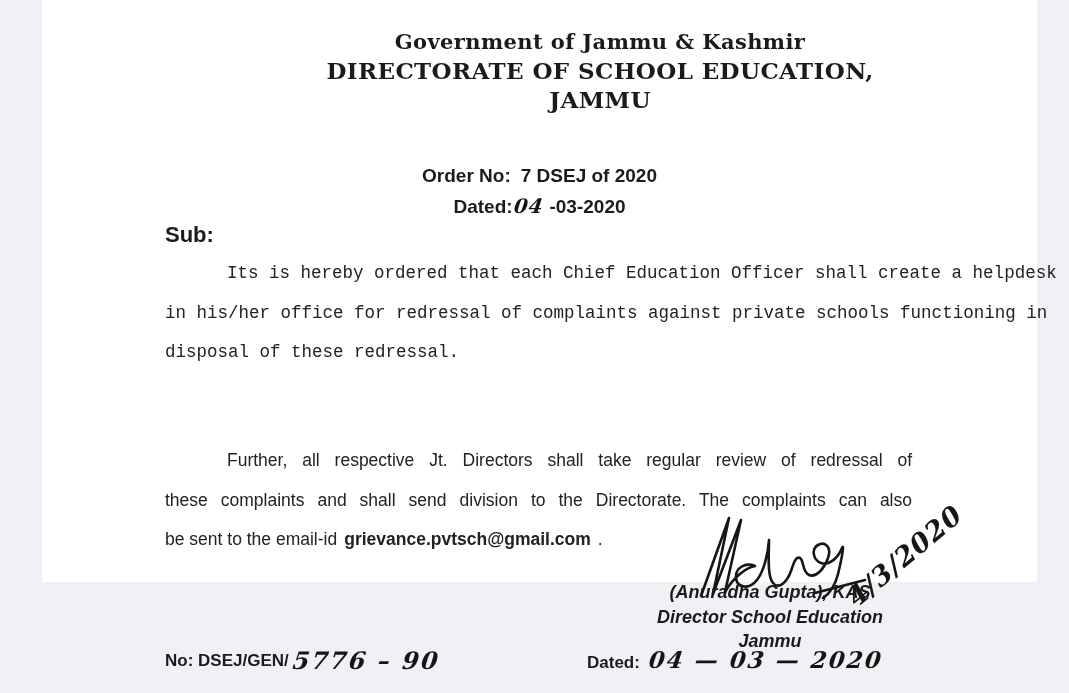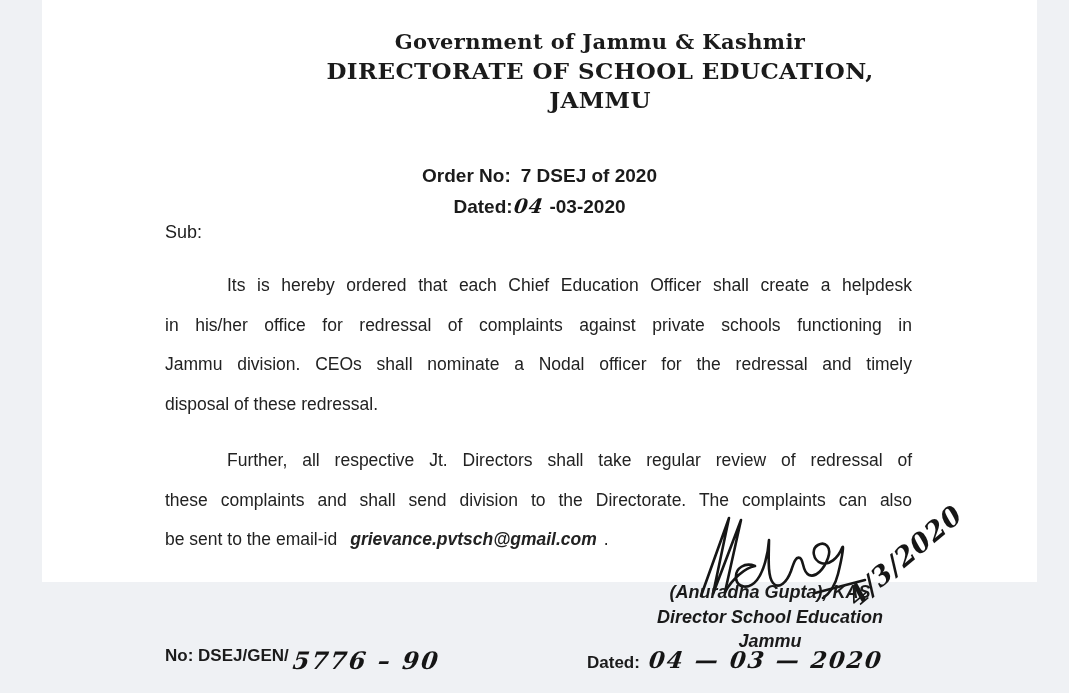--- a/index.html
+++ b/index.html
@@ -39,49 +39,49 @@
     font-style:italic;font-weight:600;
     transform:skewX(-7deg);
     display:inline-block;
     color:#151515;
     letter-spacing:1px;
   }
   .hand-sm{font-size:20px;margin:0 6px 0 1px;}
   
   .subject{
     position:absolute;left:123px;top:222px;width:770px;
-    font-weight:normal;font-size:18px;
+    font-weight:bold;font-size:22px;
     display:flex;
     text-align:right;
   }
   .subject .sub-label{margin-right:15px;}
   
   .para{position:absolute;left:123px;width:747px;font-size:17.5px;color:#222;}
-  .para1{top:266px;}
+  .para1{top:254px;font-family:Liberation Mono, monospace;}
   .para2{top:441px;}
   .bodyline{
     height:39.6px;line-height:39.6px;
     text-align:justify;text-align-last:justify;
     white-space:nowrap;
   }
   .bodyline.first{padding-left:62px;}
   .bodyline.last{text-align-last:left;}
-  .bodyline b{font-weight:bold;margin-left:13px;margin-right:7px;font-style:italic;}
+  .bodyline b{font-weight:bold;margin-left:7px;margin-right:7px;}
   
   .sig-svg{position:absolute;left:615px;top:496px;width:320px;height:118px;}
   .sig-block{
     position:absolute;left:553px;top:580px;width:350px;
     text-align:center;font-weight:bold;font-size:18px;line-height:24.5px;
     color:#1a1a1a;
     font-style:italic;
   }
   
   .footer-ref{
     position:absolute;left:123px;top:646px;
-    display:flex;align-items:flex-start;
+    display:flex;align-items:center;
     font-weight:bold;font-size:17px;
   }
   .footer-ref .hand{font-size:24px;margin-left:4px;letter-spacing:2px;}
   .footer-dated{
     position:absolute;left:545px;top:646px;
     display:flex;align-items:baseline;
     font-weight:bold;font-size:17px;
   }
   .footer-dated .hand{font-size:23px;margin-left:9px;letter-spacing:2px;}
 </style>
@@ -106,21 +106,20 @@
       </div>
     </div>
 
     <div class="subject">
       <span class="sub-label">Sub:</span>
     </div>
 
     <div class="para para1">
       <div class="bodyline first">Its is hereby ordered that each Chief Education Officer shall create a helpdesk</div>
       <div class="bodyline">in his/her office for redressal of complaints against private schools functioning in</div>
-      <div class="bodyline">Jammu division. CEOs shall nominate a Nodal officer for the redressal and timely</div>
       <div class="bodyline last">disposal of these redressal.</div>
     </div>
 
     <div class="para para2">
       <div class="bodyline first">Further, all respective Jt. Directors shall take regular review of redressal of</div>
       <div class="bodyline">these complaints and shall send division to the Directorate. The complaints can also</div>
       <div class="bodyline last"><span>be sent to the email-id</span><b>grievance.pvtsch@gmail.com</b><span>.</span></div>
     </div>
 
     <svg class="sig-svg" viewBox="0 0 320 118">

